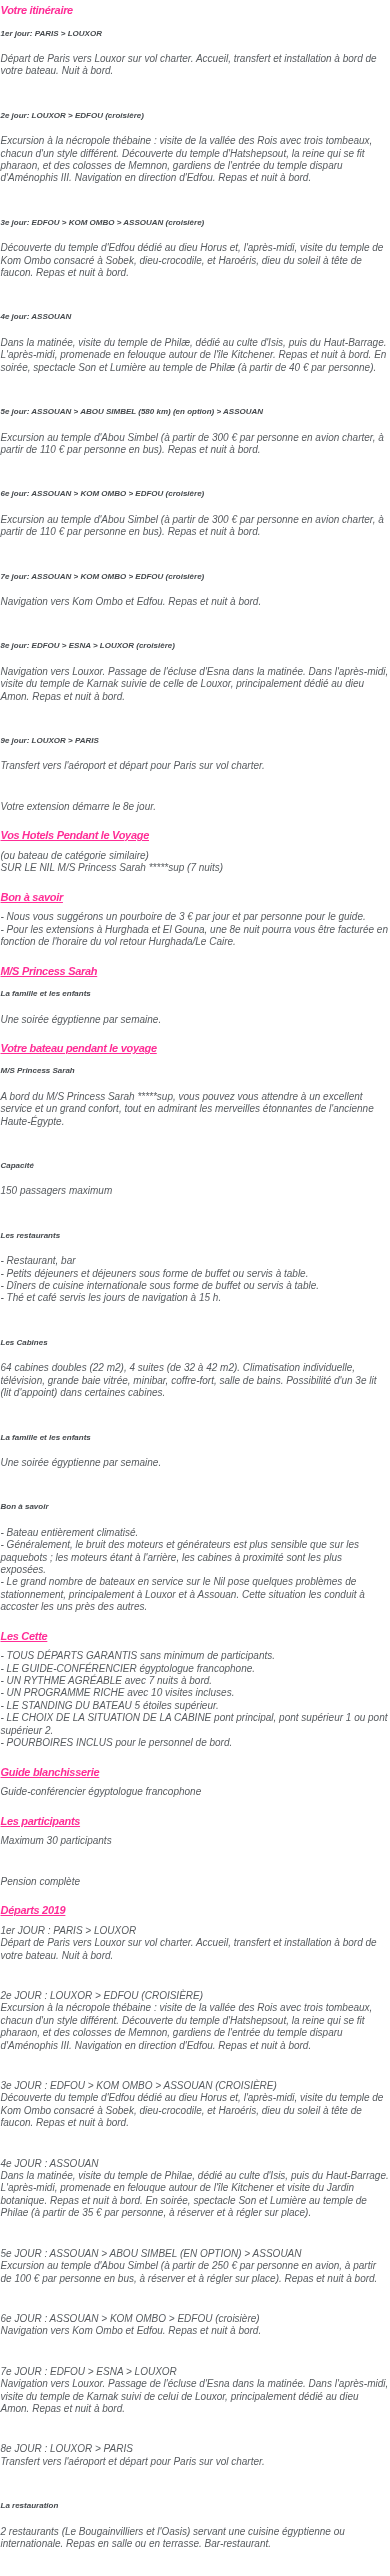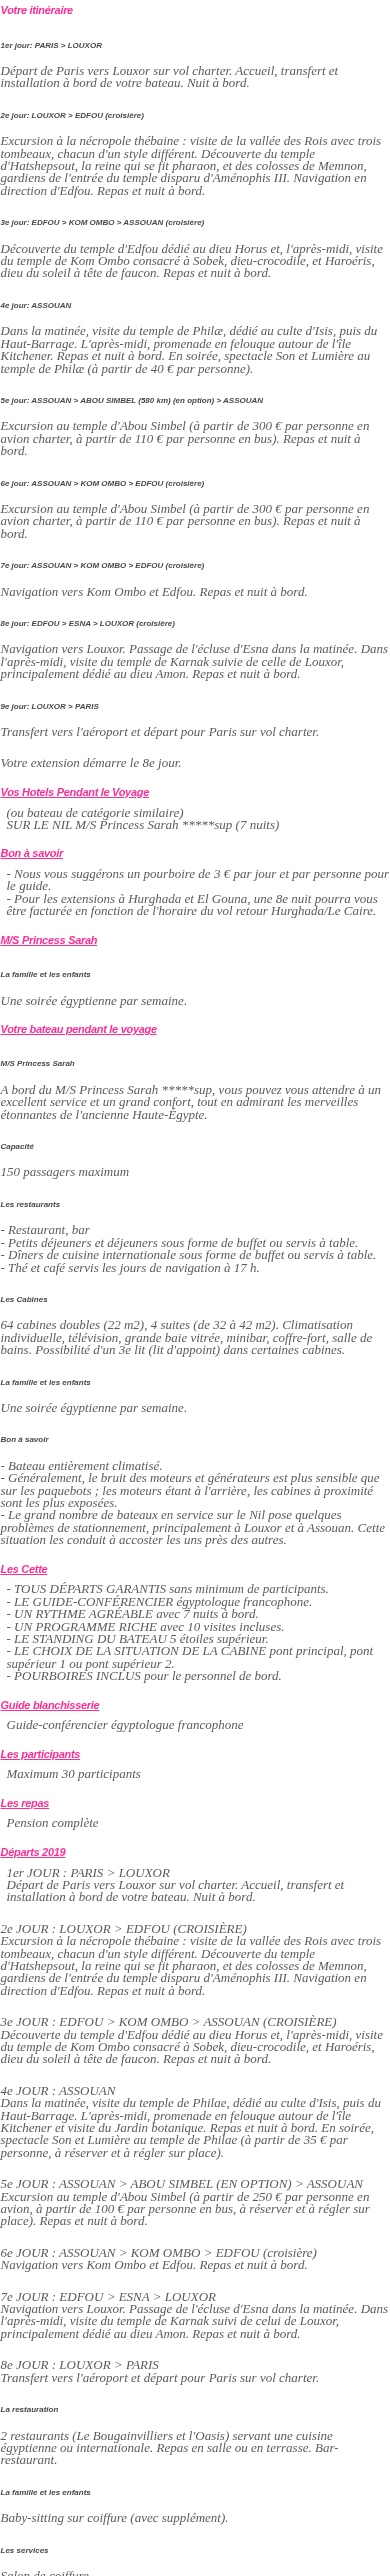--- a/index.html
+++ b/index.html
@@ -26,32 +26,31 @@
     color: var(--accent);
     letter-spacing: -0.3px;
   }
   .h3 {
     font-size: 8px;
     line-height: 12.4px;
     font-weight: bold;
     color: var(--bold-text);
   }
   .p {
-    font-size: 13px;
+    font-size: 10px;
     line-height: 12.4px;
     color: var(--body-text);
     white-space: pre-line;
-    font-family: Liberation Serif, serif;
   }
   
-  .h1 + .p  { margin-top: 6.2px; margin-left: 6px; }
-  .h1 + .h3 { margin-top: 21px; }
+  .h1 + .p  { margin-top: 6.2px; }
+  .h1 + .h3 { margin-top: 9px; }
   .h3 + .p  { margin-top: 13px; }
-  .p + .p   { margin-top: 19px; }
-  .p + .h3  { margin-top: 20px; }
+  .p + .p   { margin-top: 28px; }
+  .p + .h3  { margin-top: 32px; }
   .p + .h1  { margin-top: 15px; text-decoration: underline; }
 </style>
 </head>
 <body>
 
 <div id="content">
     <div class="h1">Votre itinéraire</div>
     <div class="h3">1er jour: PARIS &gt; LOUXOR</div>
     <div class="p">Départ de Paris vers Louxor sur vol charter. Accueil, transfert et installation à bord de votre bateau. Nuit à bord.</div>
     <div class="h3">2e jour: LOUXOR &gt; EDFOU (croisière)</div>
@@ -82,42 +81,41 @@
     <div class="p">Une soirée égyptienne par semaine.</div>
     <div class="h1">Votre bateau pendant le voyage</div>
     <div class="h3">M/S Princess Sarah</div>
     <div class="p">A bord du M/S Princess Sarah *****sup, vous pouvez vous attendre à un excellent service et un grand confort, tout en admirant les merveilles étonnantes de l'ancienne Haute-Égypte.</div>
     <div class="h3">Capacité</div>
     <div class="p">150 passagers maximum</div>
     <div class="h3">Les restaurants</div>
     <div class="p">- Restaurant, bar
 - Petits déjeuners et déjeuners sous forme de buffet ou servis à table.
 - Dîners de cuisine internationale sous forme de buffet ou servis à table.
-- Thé et café servis les jours de navigation à 17 h.</div>
+- Thé et café servis les jours de navigation à 15 h.</div>
     <div class="h3">Les Cabines</div>
     <div class="p">64 cabines doubles (22 m2), 4 suites (de 32 à 42 m2). Climatisation individuelle, télévision, grande baie vitrée, minibar, coffre-fort, salle de bains. Possibilité d'un 3e lit (lit d'appoint) dans certaines cabines.</div>
     <div class="h3">La famille et les enfants</div>
     <div class="p">Une soirée égyptienne par semaine.</div>
     <div class="h3">Bon à savoir</div>
     <div class="p">- Bateau entièrement climatisé.
 - Généralement, le bruit des moteurs et générateurs est plus sensible que sur les paquebots ; les moteurs étant à l'arrière, les cabines à proximité sont les plus exposées.
 - Le grand nombre de bateaux en service sur le Nil pose quelques problèmes de stationnement, principalement à Louxor et à Assouan. Cette situation les conduit à accoster les uns près des autres.</div>
     <div class="h1">Les Cette</div>
     <div class="p">- TOUS DÉPARTS GARANTIS sans minimum de participants.
 - LE GUIDE-CONFÉRENCIER égyptologue francophone.
 - UN RYTHME AGRÉABLE avec 7 nuits à bord.
 - UN PROGRAMME RICHE avec 10 visites incluses.
 - LE STANDING DU BATEAU 5 étoiles supérieur.
 - LE CHOIX DE LA SITUATION DE LA CABINE pont principal, pont supérieur 1 ou pont supérieur 2.
 - POURBOIRES INCLUS pour le personnel de bord.</div>
     <div class="h1">Guide blanchisserie</div>
     <div class="p">Guide-conférencier égyptologue francophone</div>
     <div class="h1">Les participants</div>
     <div class="p">Maximum 30 participants</div>
-    <div class="h1">Les repas</div>
     <div class="p">Pension complète</div>
     <div class="h1">Départs 2019</div>
     <div class="p">1er JOUR : PARIS &gt; LOUXOR
 Départ de Paris vers Louxor sur vol charter. Accueil, transfert et installation à bord de votre bateau. Nuit à bord.</div>
     <div class="p">2e JOUR : LOUXOR &gt; EDFOU (CROISIÈRE)
 Excursion à la nécropole thébaine : visite de la vallée des Rois avec trois tombeaux, chacun d'un style différent. Découverte du temple d'Hatshepsout, la reine qui se fit pharaon, et des colosses de Memnon, gardiens de l'entrée du temple disparu d'Aménophis III. Navigation en direction d'Edfou. Repas et nuit à bord.</div>
     <div class="p">3e JOUR : EDFOU &gt; KOM OMBO &gt; ASSOUAN (CROISIÈRE)
 Découverte du temple d'Edfou dédié au dieu Horus et, l'après-midi, visite du temple de Kom Ombo consacré à Sobek, dieu-crocodile, et Haroéris, dieu du soleil à tête de faucon. Repas et nuit à bord.</div>
     <div class="p">4e JOUR : ASSOUAN
 Dans la matinée, visite du temple de Philae, dédié au culte d'Isis, puis du Haut-Barrage. L'après-midi, promenade en felouque autour de l'île Kitchener et visite du Jardin botanique. Repas et nuit à bord. En soirée, spectacle Son et Lumière au temple de Philae (à partir de 35 € par personne, à réserver et à régler sur place).</div>

